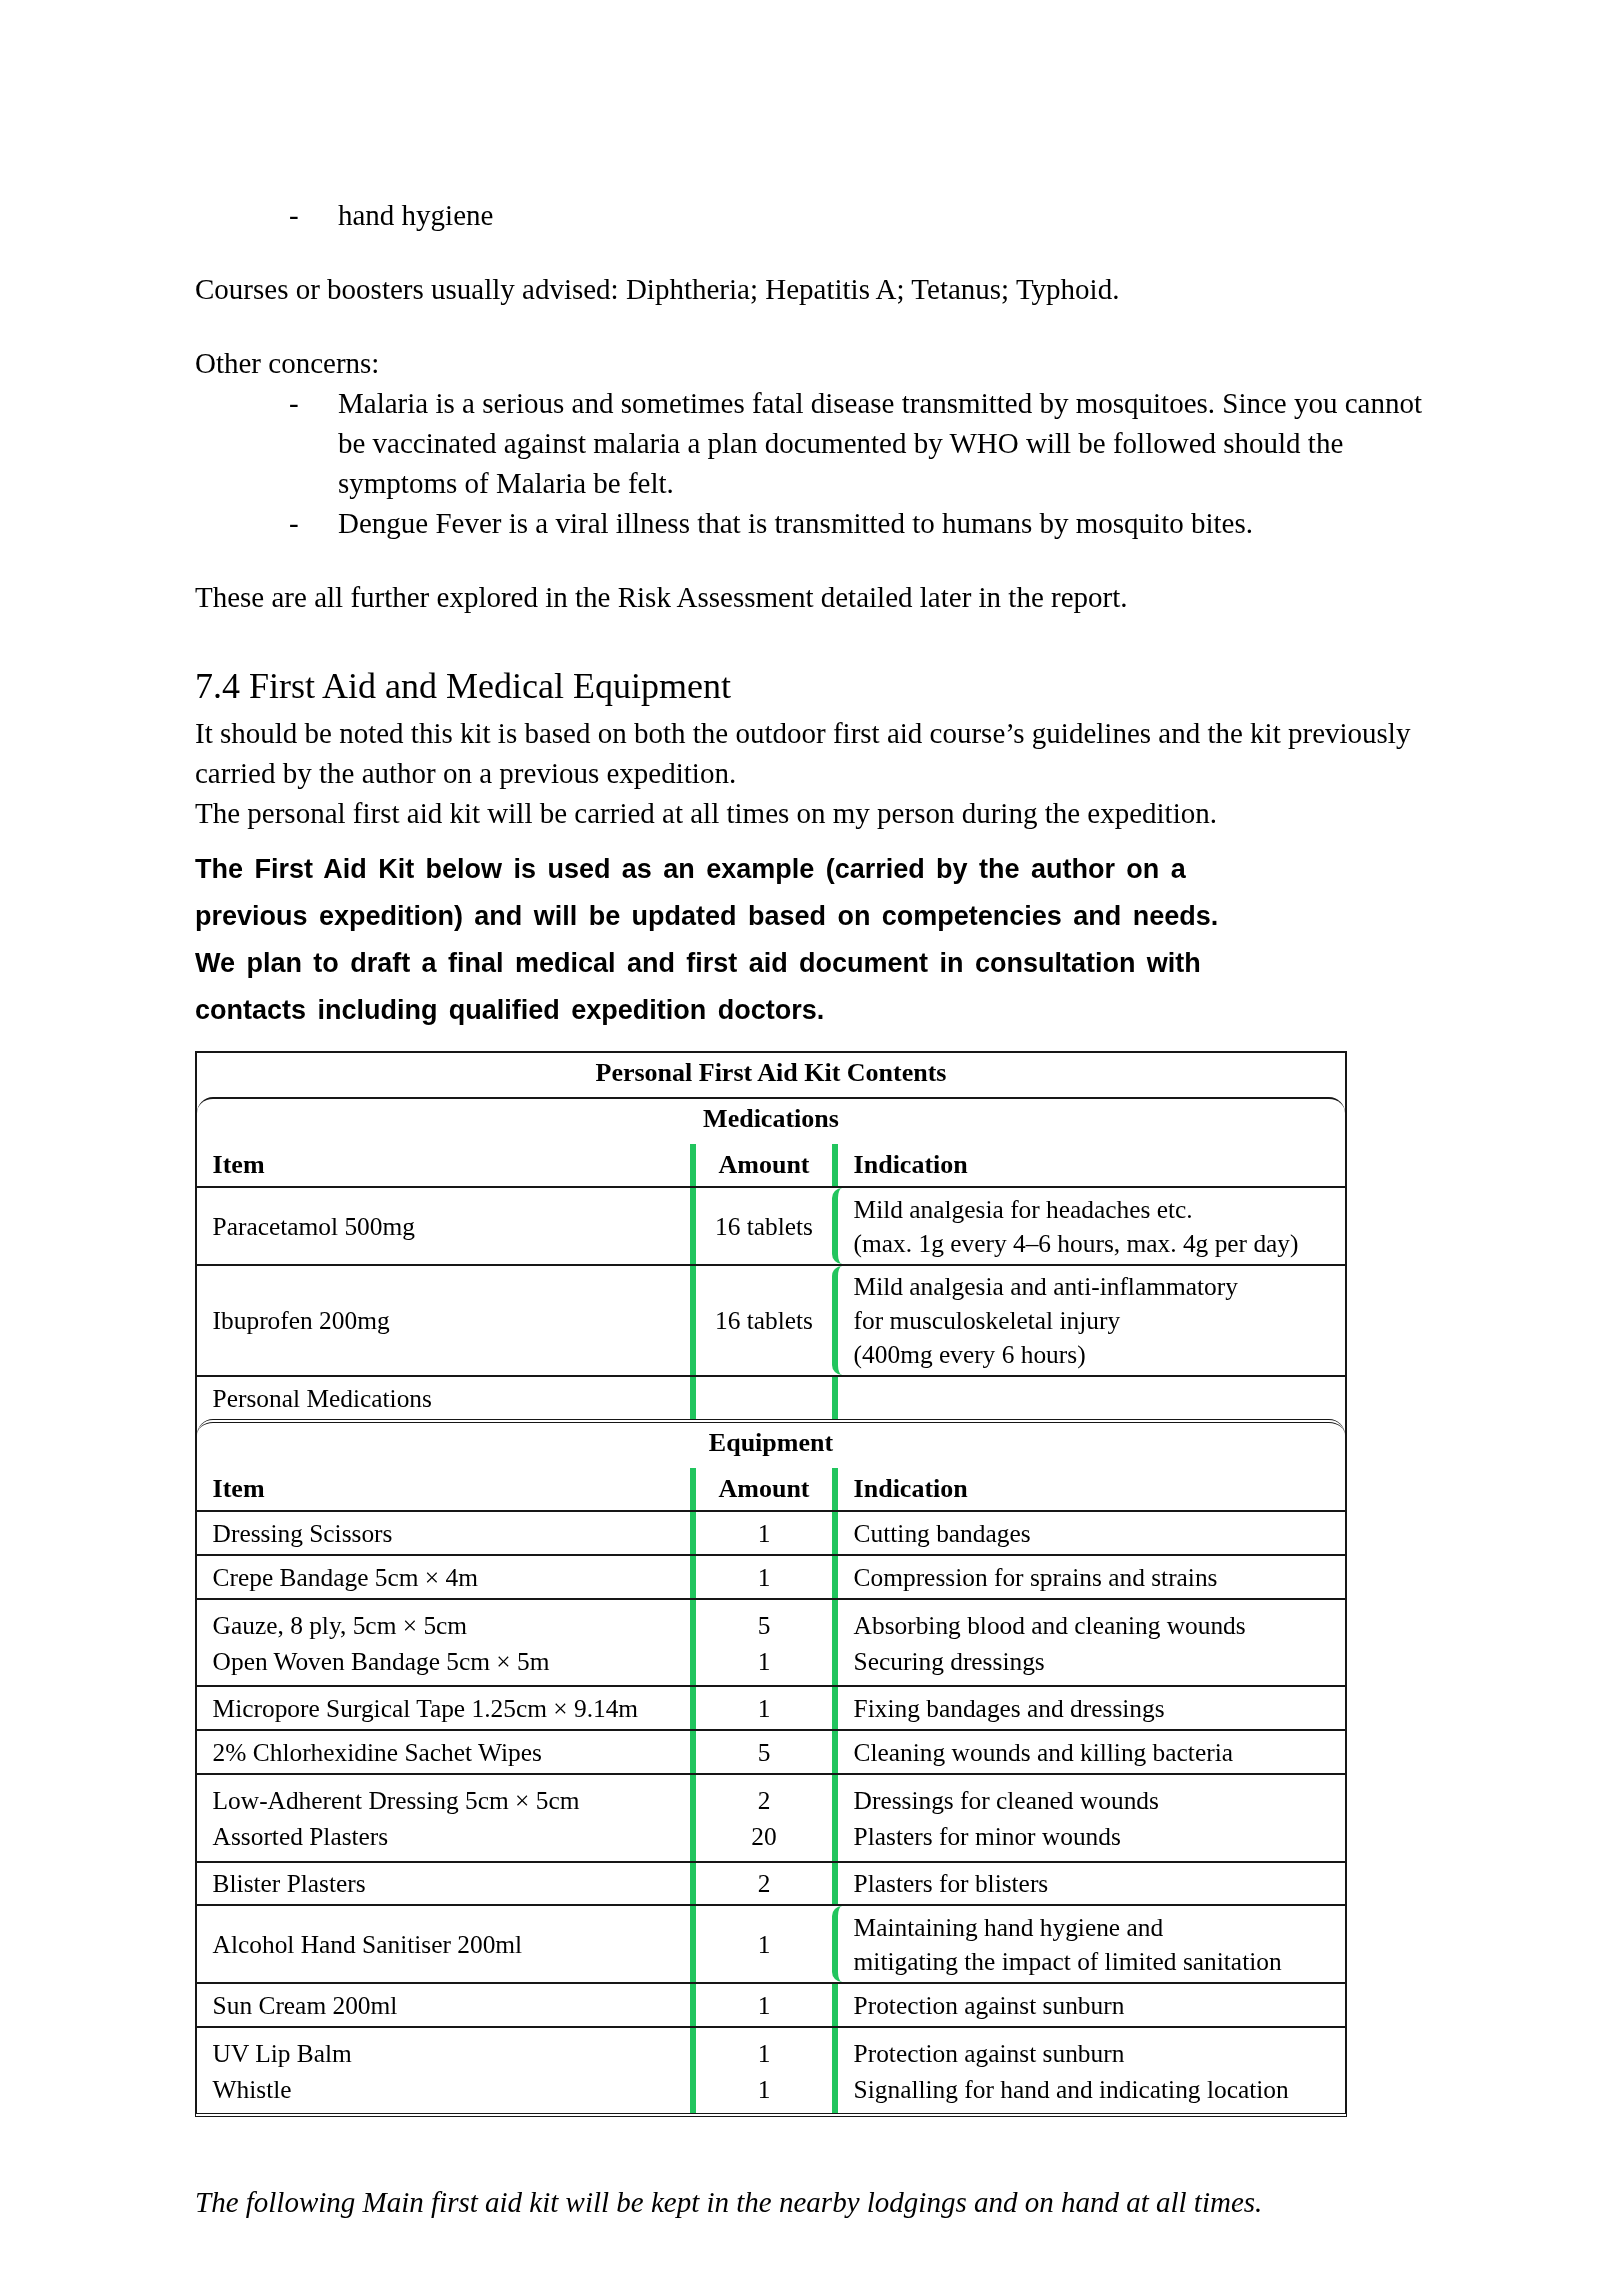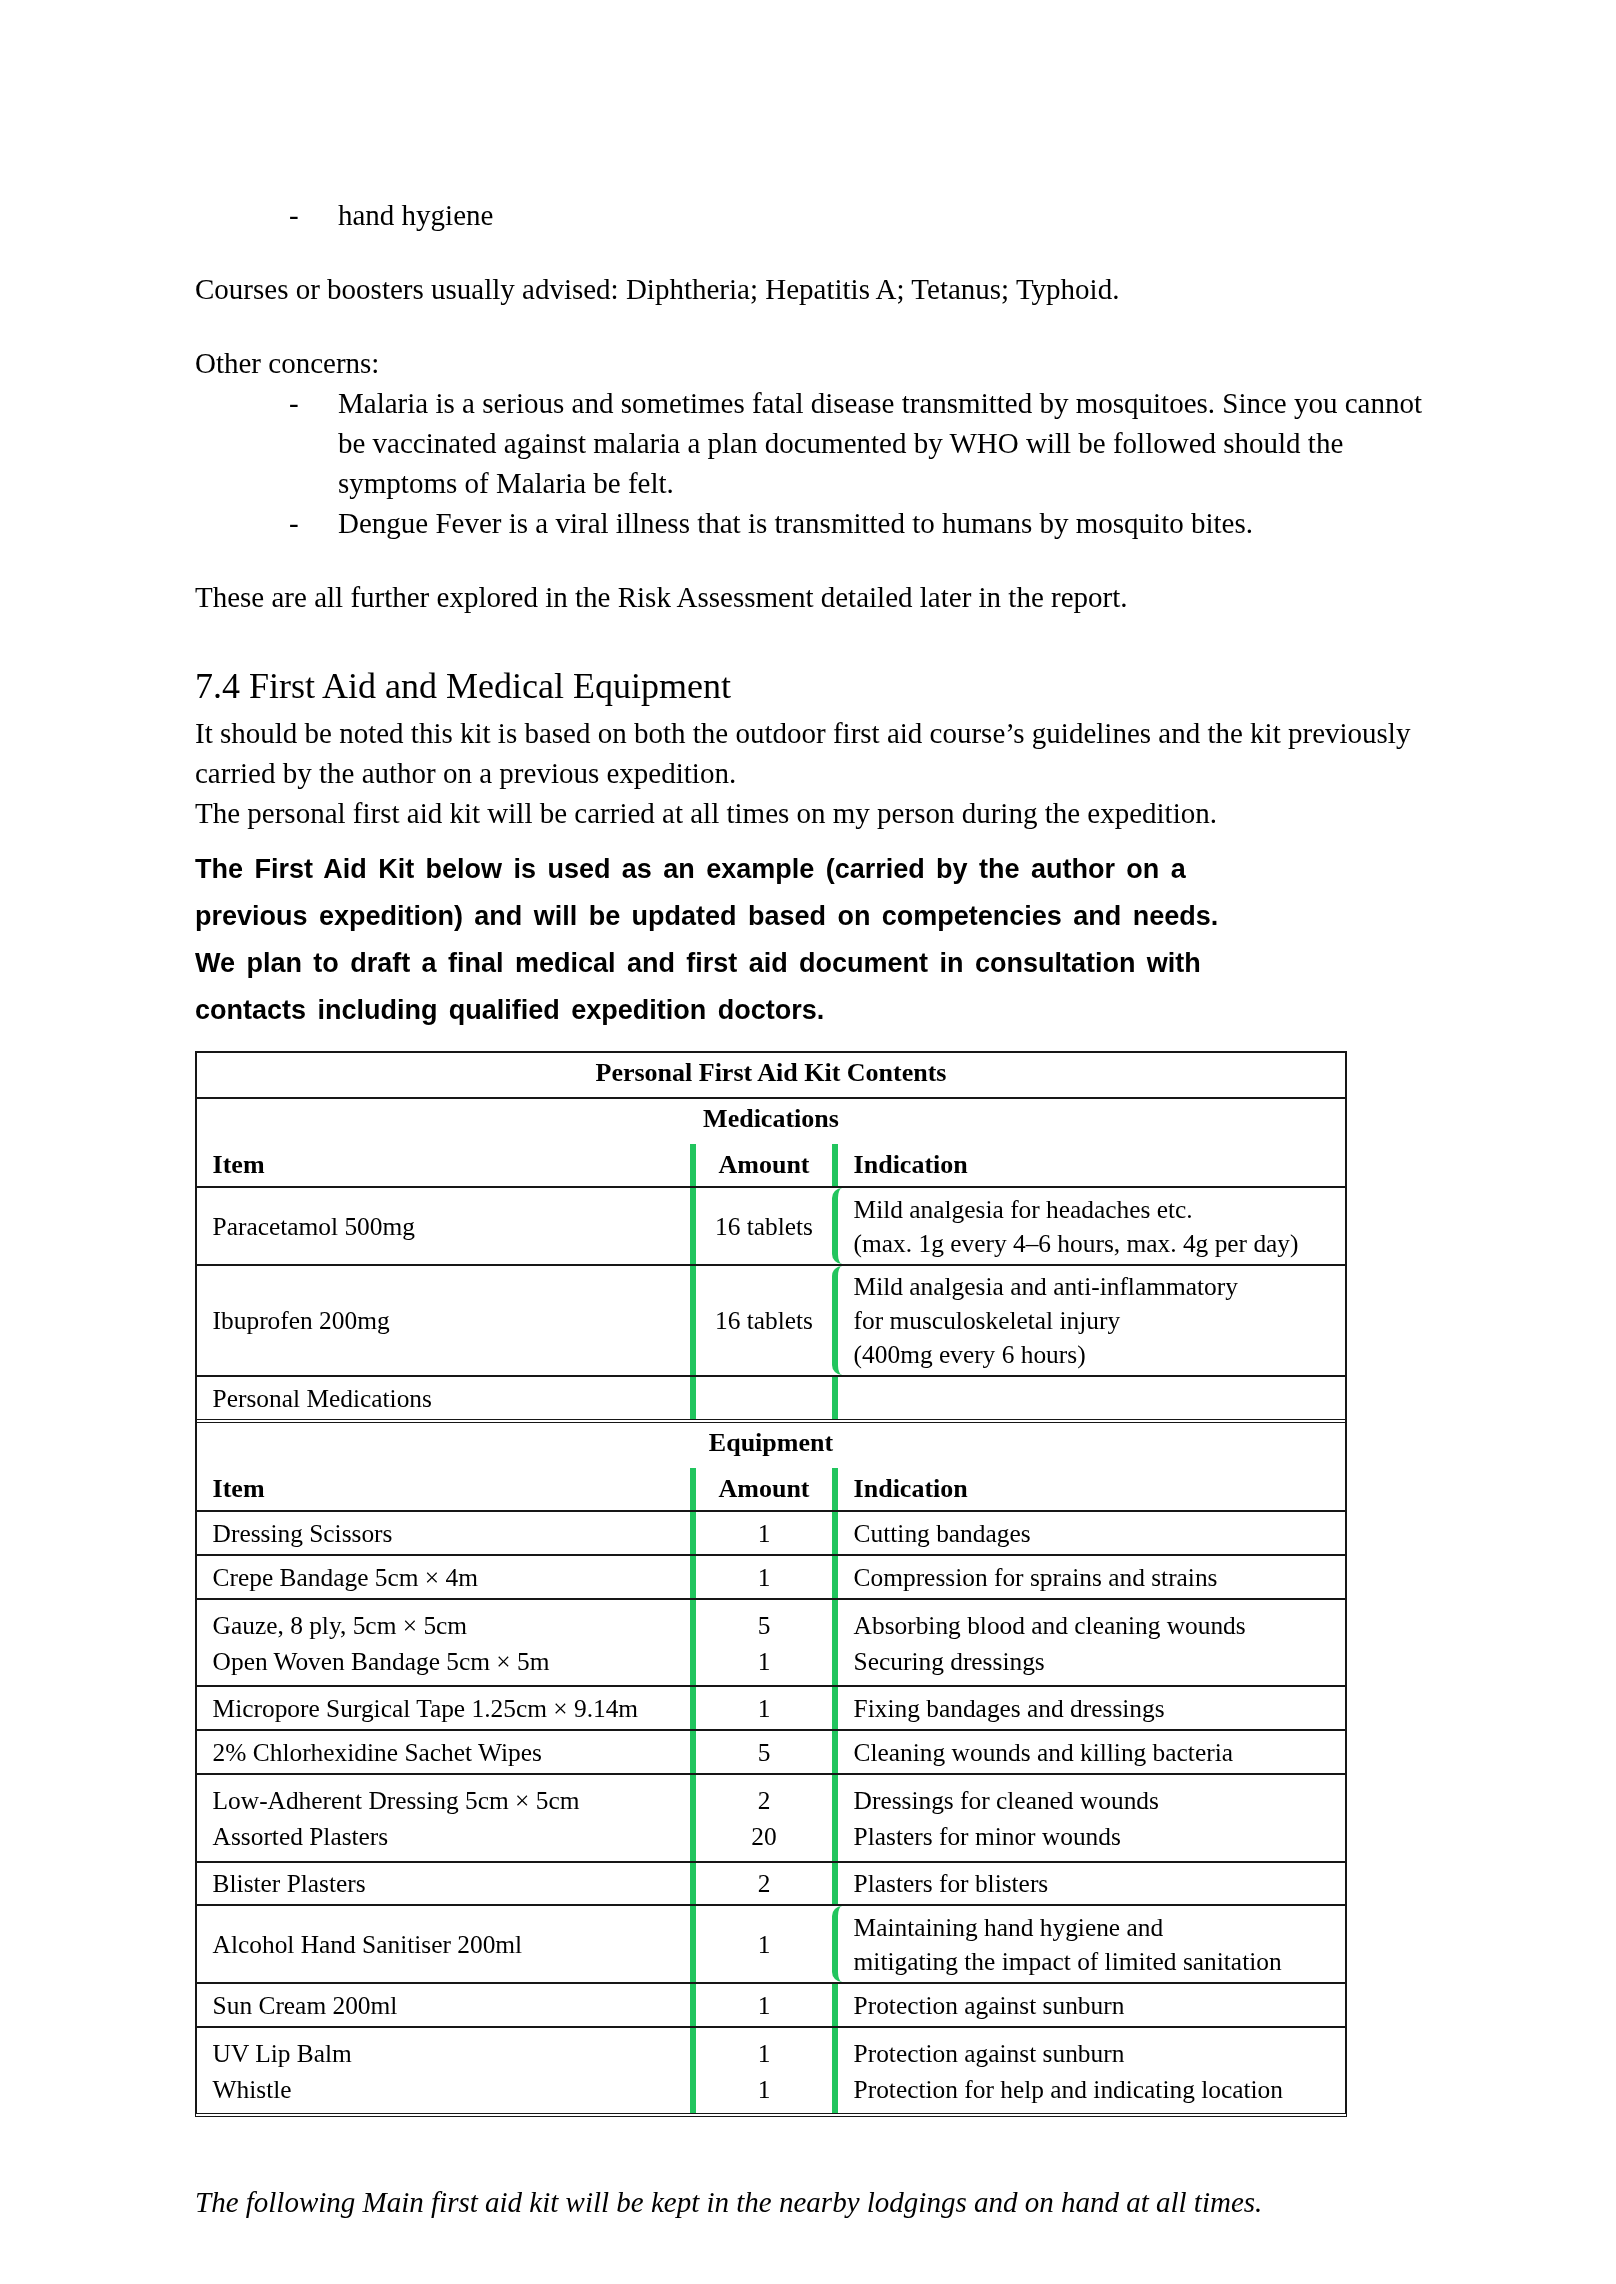--- a/index.html
+++ b/index.html
@@ -47,21 +47,21 @@
   .cell-tight { gap:0px;border-radius:10px; }
   .h-title { min-height:33px; }
   .h-label { min-height:35px; }
   .h-head  { min-height:38px; }
   .h-med1  { min-height:66px; }
   .h-med2  { min-height:104px; }
   .h-med3  { min-height:40px; }
   .h-eq    { min-height:31px; }
   .h-eqg   { min-height:73px; }
   .h-alc   { min-height:63px; }
-  .lbl-pad { padding:5.2px 0; }
+  .lbl-pad { padding:5.2px 0;border-radius:16px; }
   .closing { margin-top:65px;font-style:italic; }
 </style>
 </head>
 <body>
 
 <div class="page">
 
   <div class="body-text bullet">
     <span class="dash">-</span>
     <span class="btxt">hand hygiene</span>
@@ -218,21 +218,21 @@
       <div class="cell cell-stack">
         <div>UV Lip Balm</div>
         <div>Whistle</div>
       </div>
       <div class="cell cell-amount vl cell-stack">
         <div>1</div>
         <div>1</div>
       </div>
       <div class="cell vl cell-stack">
         <div>Protection against sunburn</div>
-        <div>Protection for help and indicating location</div>
+        <div>Signalling for hand and indicating location</div>
       </div>
     </div>
 
   </div>
 
   <div class="body-text closing">The following Main first aid kit will be kept in the nearby lodgings and on hand at all times.</div>
 
 </div>
 
 

